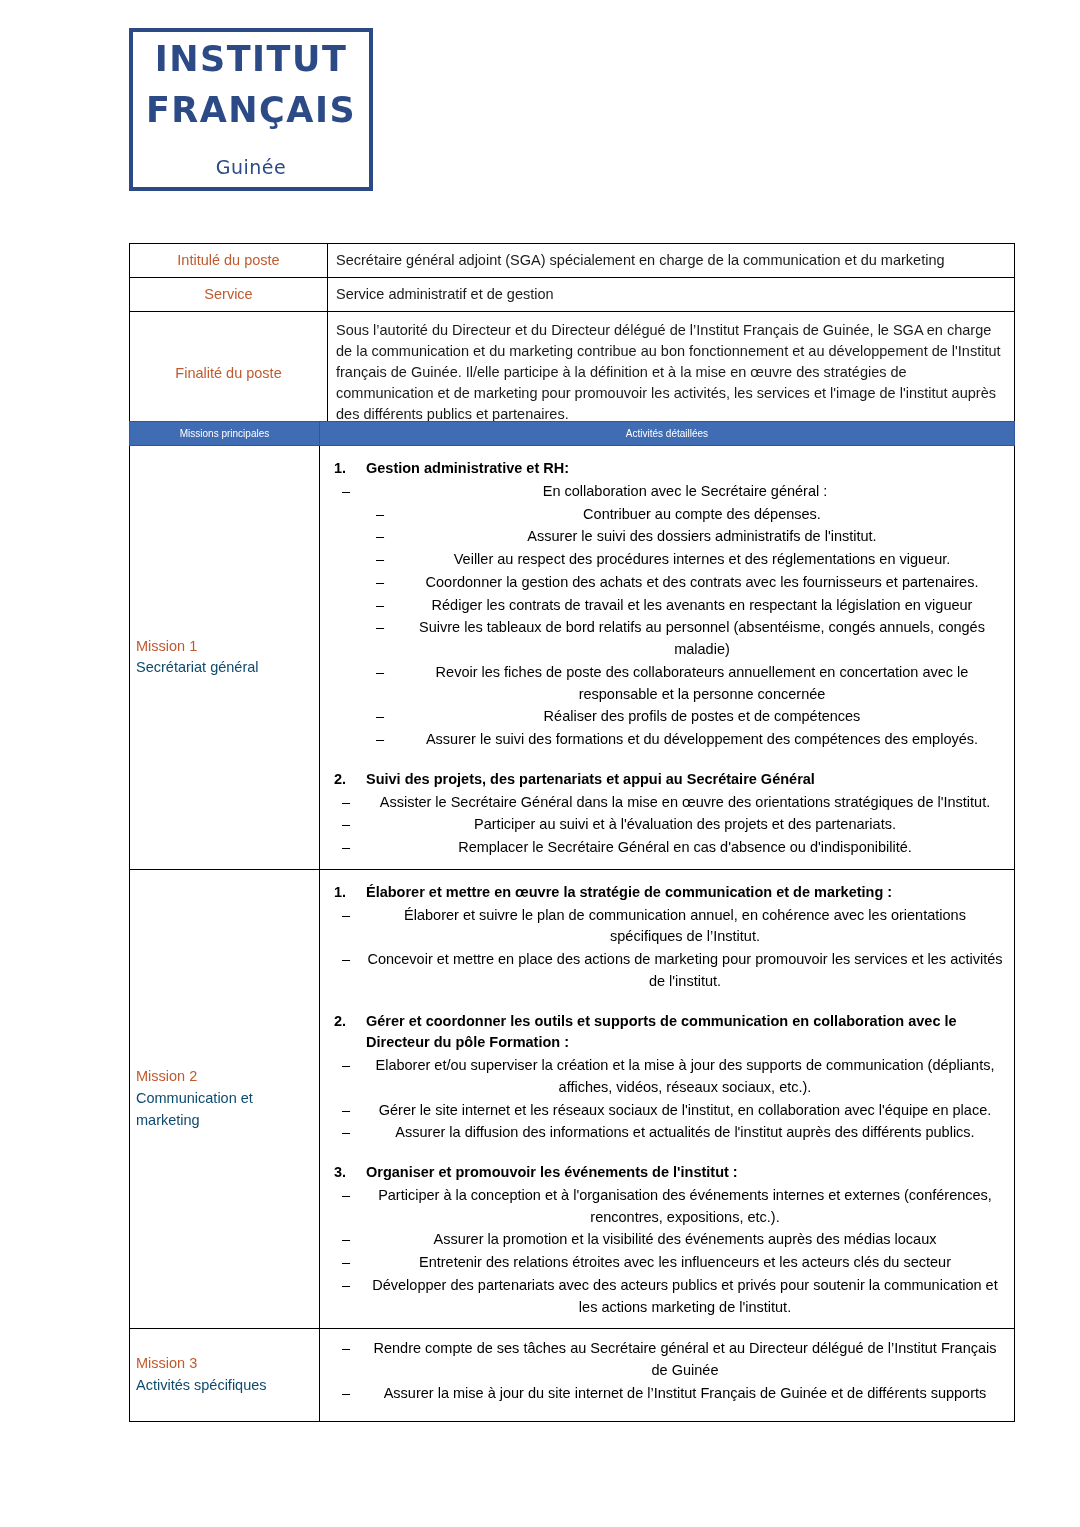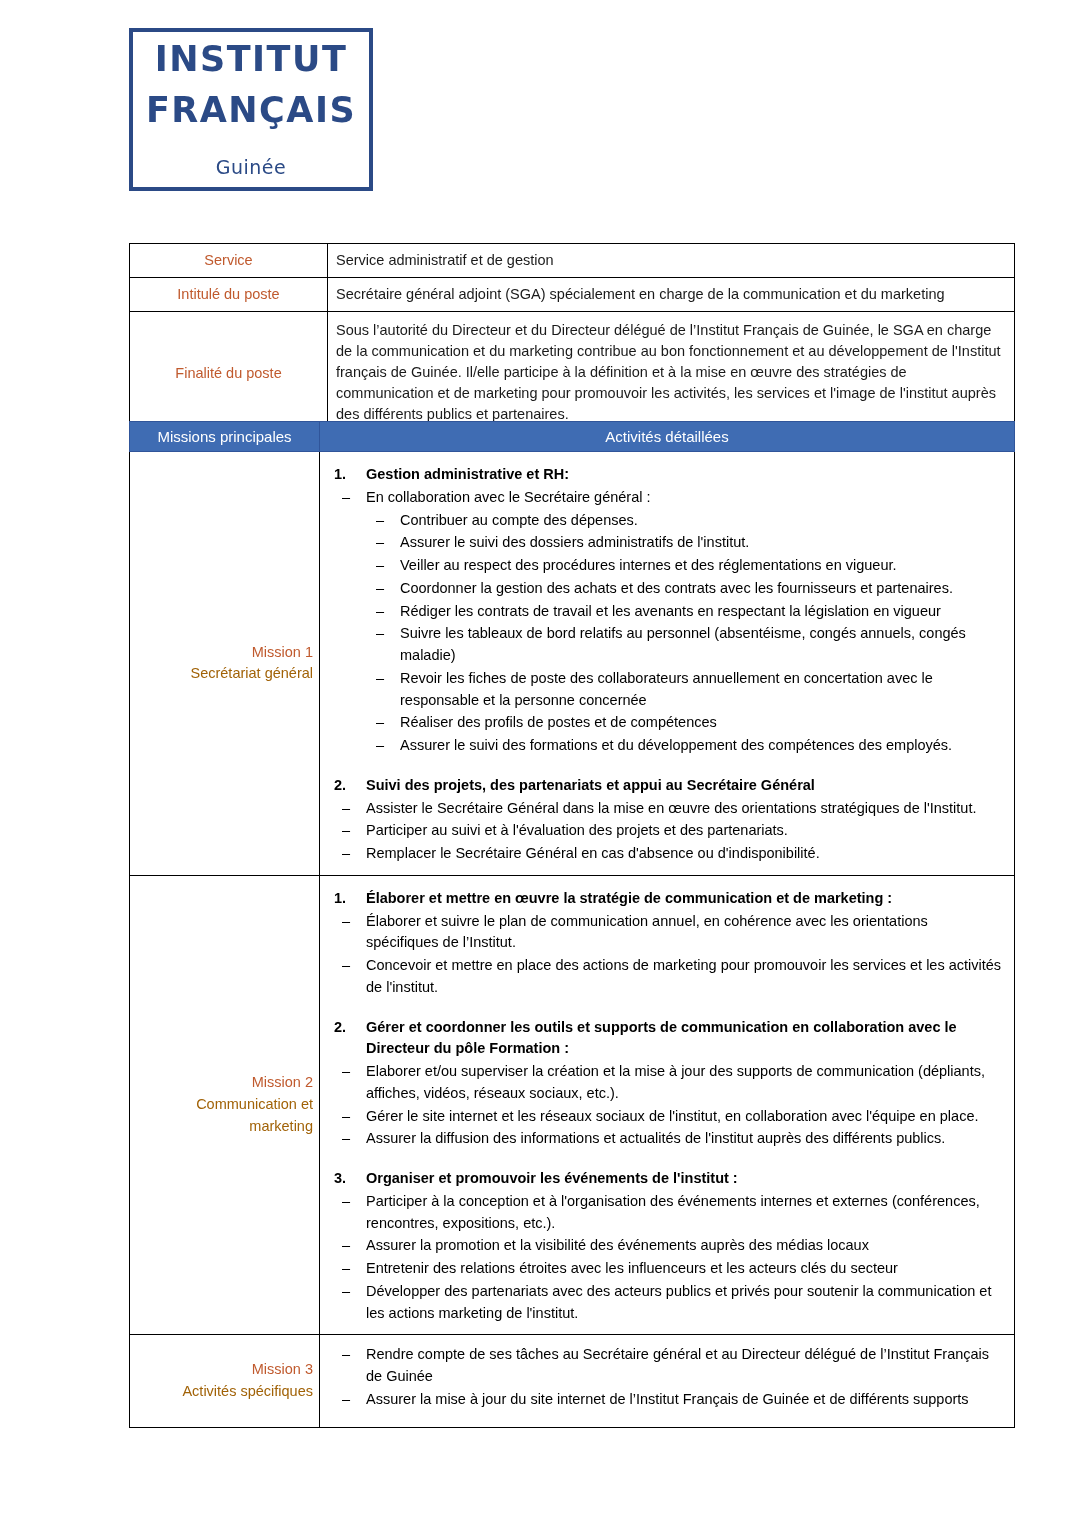--- a/index.html
+++ b/index.html
@@ -94,44 +94,44 @@
     left: 129px;
     top: 421px;
     width: 886px;
     border-collapse: collapse;
     table-layout: fixed;
   }
   .table-missions th {
     background: #3f6cb3;
     color: #ffffff;
     font-weight: normal;
-    font-size: 15px;
+    font-size: 10px;
     border: 1px solid #30559a;
     padding: 6px 4px;
     text-align: center;
   }
   .table-missions th.col-left { width: 181px; }
   .table-missions td {
     border: 1px solid #000;
     vertical-align: top;
     font-size: 14.5px;
     line-height: 1.5;
   }
   .table-missions td.mission-cell {
-    text-align: right;
+    text-align: left;
     vertical-align: middle;
     padding: 24px 6px;
     color: #1a1a1a;
   }
   .mission-title {
     color: #c05a2e;
     display: block;
   }
   .mission-sub {
-    color: #a16207;
+    color: #0c4a6e;
     display: block;
   }
   .table-missions td.activities {
     padding: 8px 10px 10px 8px;
   }
 
   
   .num-item {
     display: flex;
     margin-top: 4px;
@@ -150,21 +150,21 @@
   .dash-item {
     display: flex;
     margin-top: 1px;
   }
   .dash-item .marker {
     width: 38px;
     flex: 0 0 38px;
     padding-left: 14px;
     box-sizing: border-box;
   }
-  .dash-item .txt { flex: 1; }
+  .dash-item .txt { flex: 1; text-align: center; }
 
   .dash-item.lvl2 .marker {
     width: 72px;
     flex: 0 0 72px;
     padding-left: 48px;
   }
   .spacer { height: 14px; }
 </style>
 </head>
 <body>
@@ -175,26 +175,26 @@
     <div class="logo-box">
       <div class="logo-line1">INSTITUT</div>
       <div class="logo-line2">FRANÇAIS</div>
       <div class="logo-sub">Guinée</div>
     </div>
   </div>
 
   <table class="table-top">
     <tbody>
       <tr>
+        <td class="label">Intitulé du poste</td>
+        <td class="value">Secrétaire général adjoint (SGA) spécialement en charge de la communication et du marketing</td>
+      </tr>
+      <tr>
         <td class="label">Service</td>
         <td class="value">Service administratif et de gestion</td>
-      </tr>
-      <tr>
-        <td class="label">Intitulé du poste</td>
-        <td class="value">Secrétaire général adjoint (SGA) spécialement en charge de la communication et du marketing</td>
       </tr>
       <tr>
         <td class="label">Finalité du poste</td>
         <td class="value block">Sous l’autorité du Directeur et du Directeur délégué de l’Institut Français de Guinée, le SGA en charge de la communication et du marketing contribue au bon fonctionnement et au développement de l'Institut français de Guinée. Il/elle participe à la définition et à la mise en œuvre des stratégies de communication et de marketing pour promouvoir les activités, les services et l'image de l'institut auprès des différents publics et partenaires.</td>
       </tr>
     </tbody>
   </table>
 
   <table class="table-missions">
     <thead>

